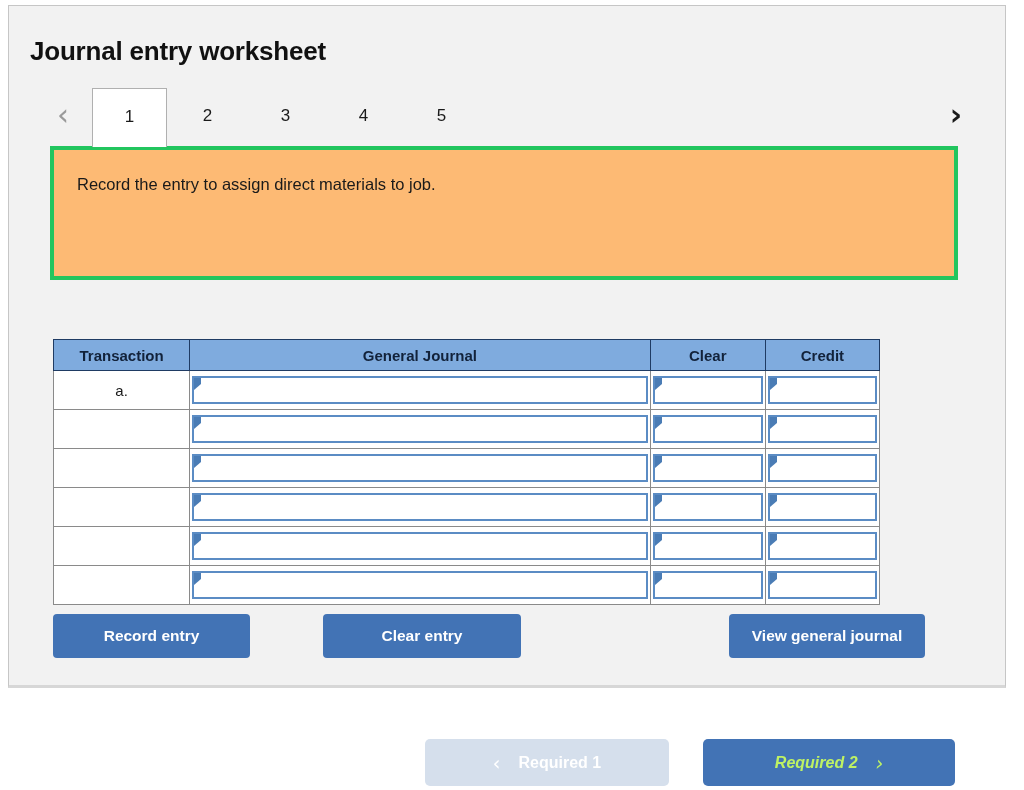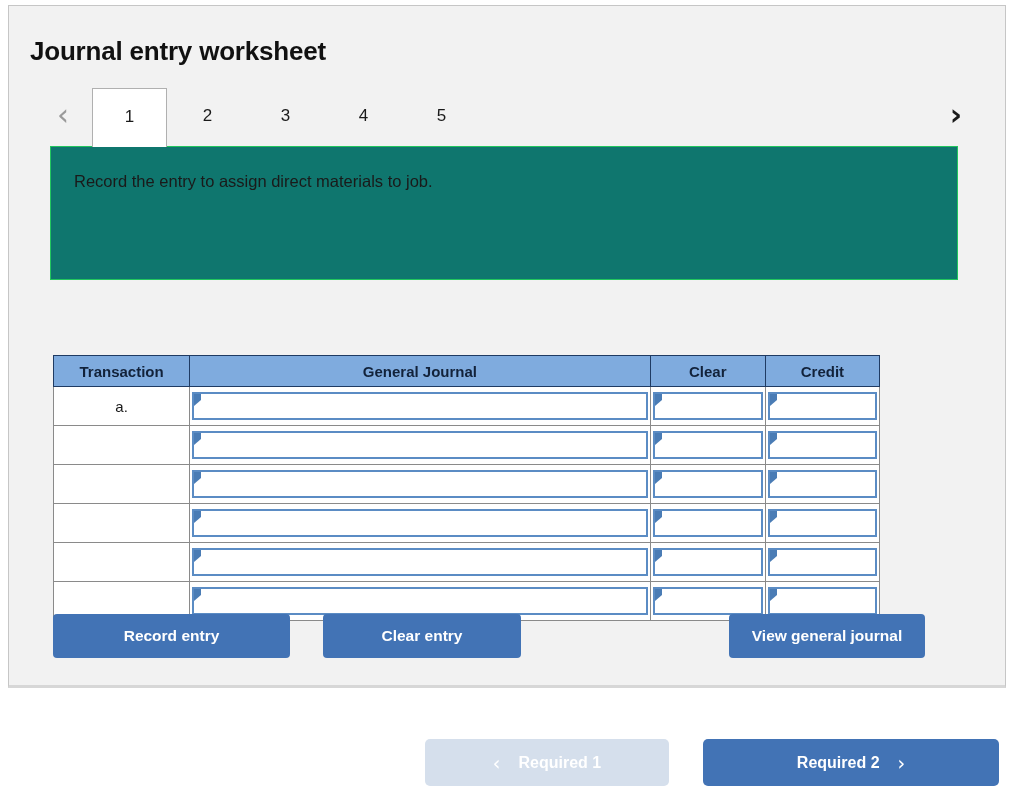--- a/index.html
+++ b/index.html
@@ -91,22 +91,22 @@
     z-index: 5;
   }
 
   
   .instruction-panel {
     position: absolute;
     left: 41px;
     top: 140px;
     width: 908px;
     height: 134px;
-    background: #0f766e;
-    border: 1px solid #22c55e;
+    background: #fdba74;
+    border: 4px solid #22c55e;
     box-sizing: border-box;
   }
   .instruction-text {
     position: absolute;
     left: 23px;
     top: 23px;
     right: 16px;
     font-size: 16.5px;
     color: #1a1a1a;
     line-height: 1.4;
@@ -121,21 +121,20 @@
   }
 
   
   .journal-table {
     position: absolute;
     left: 44px;
     top: 333px;
     width: 827px;
     border-collapse: collapse;
     table-layout: fixed;
-    margin-top: 16px;
   }
   .journal-table th {
     background: #7fabde;
     border: 1px solid #1f3b63;
     font-size: 15px;
     font-weight: bold;
     color: #12223a;
     height: 30px;
     padding: 0;
     text-align: center;
@@ -185,21 +184,21 @@
     height: 44px;
     background: #4273b5;
     color: #ffffff;
     font-size: 15.5px;
     font-weight: bold;
     border: none;
     border-radius: 4px;
     cursor: pointer;
     font-family: "Liberation Sans", sans-serif;
   }
-  .btn-record { left: 44px;  top: 608px; width: 237px; }
+  .btn-record { left: 44px;  top: 608px; width: 197px; }
   .btn-clear  { left: 314px; top: 608px; width: 198px; }
   .btn-view   { left: 720px; top: 608px; width: 196px; }
 
   
   .nav-btn {
     position: absolute;
     height: 47px;
     border: none;
     border-radius: 5px;
     font-size: 16px;
@@ -215,23 +214,24 @@
     left: 425px;
     top: 739px;
     width: 244px;
     background: #d5dfec;
     color: #ffffff;
     cursor: default;
   }
   .nav-next {
     left: 703px;
     top: 739px;
-    width: 296px;
+    width: 252px;
     background: #4273b5;
-    color: #ffffff;
+    color: #bef264;
+    font-style: italic;
   }
   .nav-chevron {
     font-family: "DejaVu Sans", sans-serif;
     font-size: 19px;
     font-weight: normal;
   }
 </style>
 </head>
 <body>
 

